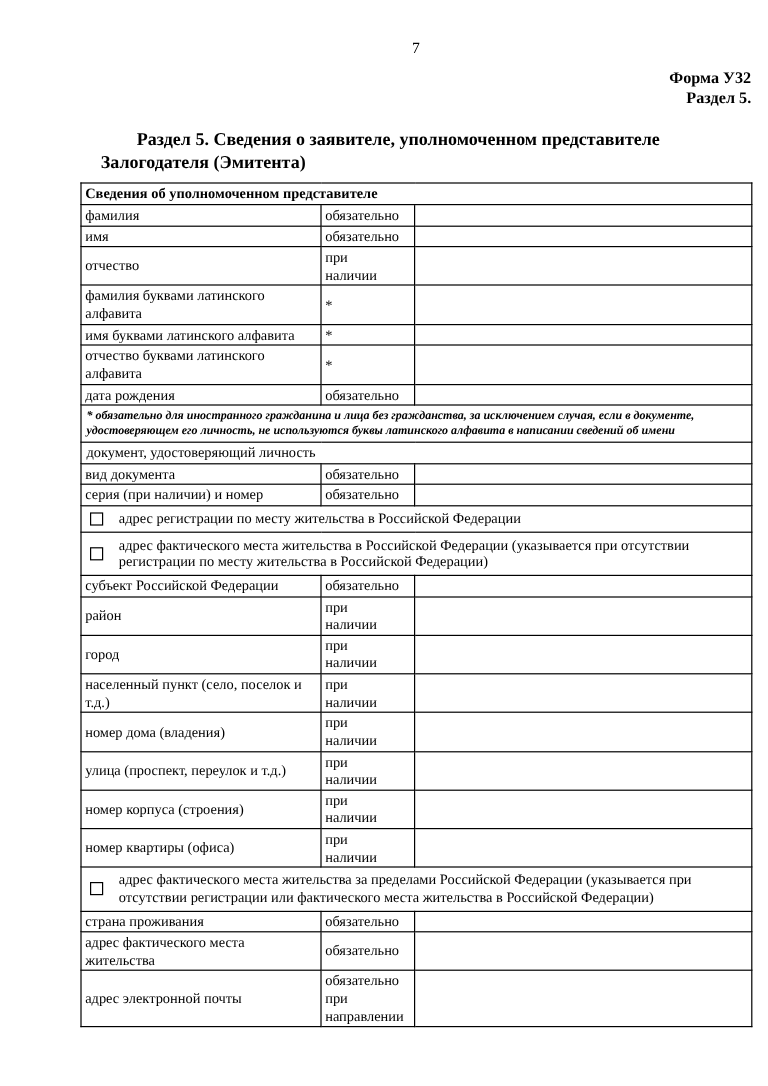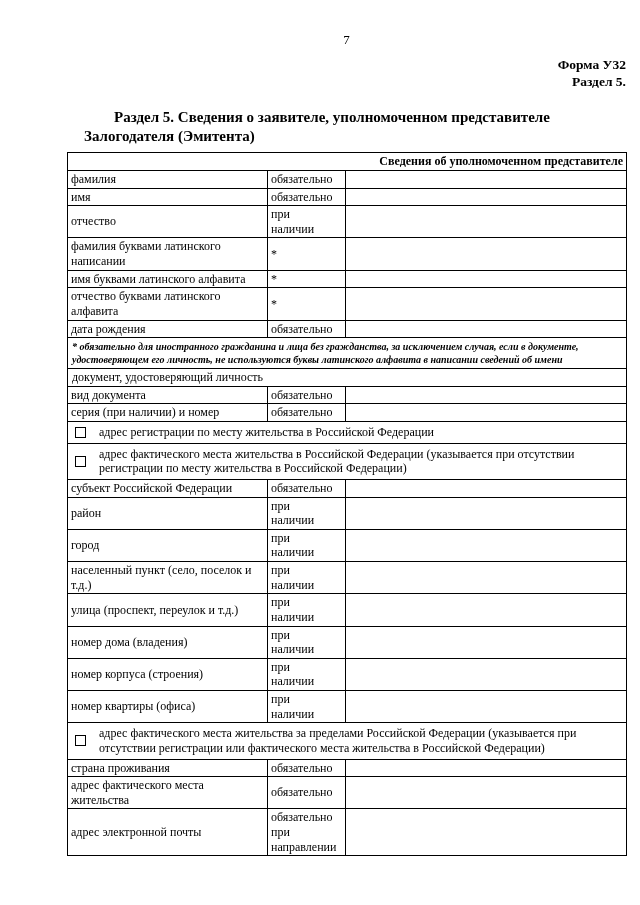--- a/index.html
+++ b/index.html
@@ -25,21 +25,21 @@
       border-collapse: collapse;
       width: 559px;
       table-layout: fixed;
       font-size: 12px;
       line-height: 1.22;
     }
     col.c1 { width: 200px; }
     col.c2 { width: 78px; }
     col.c3 { width: 281px; }
     td { border: 1px solid #000; padding: 1px 3px; vertical-align: middle; }
-    td.hdr { text-align: right; font-weight: bold; }
+    td.hdr { text-align: left; font-weight: bold; }
     td.req { white-space: pre-line; }
     td.note { font-size: 10px; font-weight: bold; line-height: 1.3; padding: 2px 4px; font-style: italic; }
     td.spanrow { padding: 1px 4px; margin-left: 46px; }
     td.cbrow { padding: 3px 4px; }
     .cbwrap { display: flex; align-items: center; }
     .cb {
       flex: 0 0 auto;
       width: 11px; height: 11px;
       border: 1.5px solid #000;
       margin: 1px 13px 1px 3px;
@@ -83,21 +83,21 @@
             <td class="req">обязательно</td>
             <td class="val"></td>
           </tr>
           <tr>
             <td class="lbl">отчество</td>
             <td class="req">при
 наличии</td>
             <td class="val"></td>
           </tr>
           <tr>
-            <td class="lbl">фамилия буквами латинского написании</td>
+            <td class="lbl">фамилия буквами латинского алфавита</td>
             <td class="req">*</td>
             <td class="val"></td>
           </tr>
           <tr>
             <td class="lbl">имя буквами латинского алфавита</td>
             <td class="req">*</td>
             <td class="val"></td>
           </tr>
           <tr>
             <td class="lbl">отчество буквами латинского алфавита</td>
@@ -158,27 +158,27 @@
 наличии</td>
             <td class="val"></td>
           </tr>
           <tr>
             <td class="lbl">населенный пункт (село, поселок и т.д.)</td>
             <td class="req">при
 наличии</td>
             <td class="val"></td>
           </tr>
           <tr>
+            <td class="lbl">номер дома (владения)</td>
+            <td class="req">при
+наличии</td>
+            <td class="val"></td>
+          </tr>
+          <tr>
             <td class="lbl">улица (проспект, переулок и т.д.)</td>
-            <td class="req">при
-наличии</td>
-            <td class="val"></td>
-          </tr>
-          <tr>
-            <td class="lbl">номер дома (владения)</td>
             <td class="req">при
 наличии</td>
             <td class="val"></td>
           </tr>
           <tr>
             <td class="lbl">номер корпуса (строения)</td>
             <td class="req">при
 наличии</td>
             <td class="val"></td>
           </tr>

